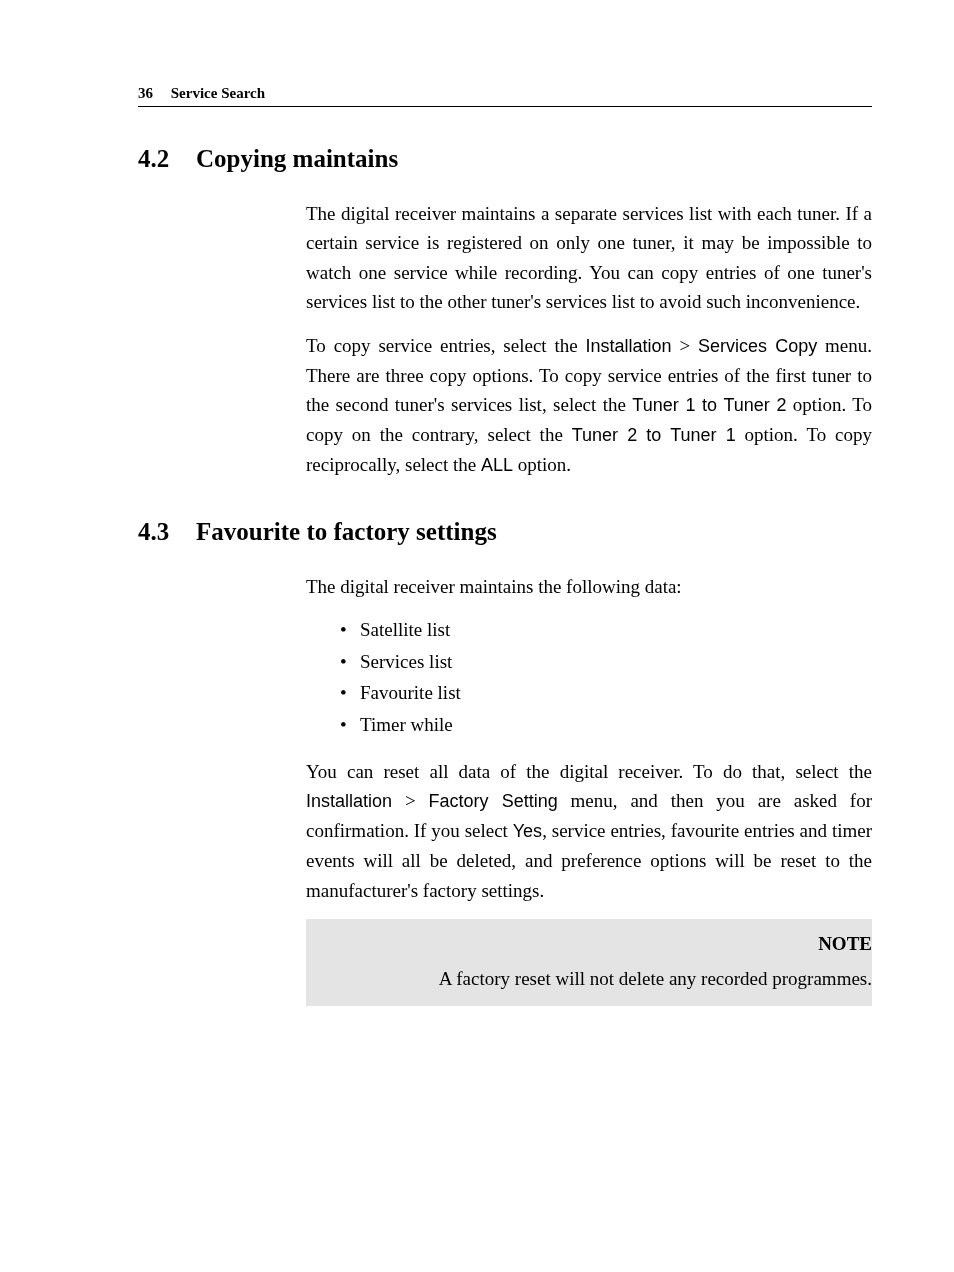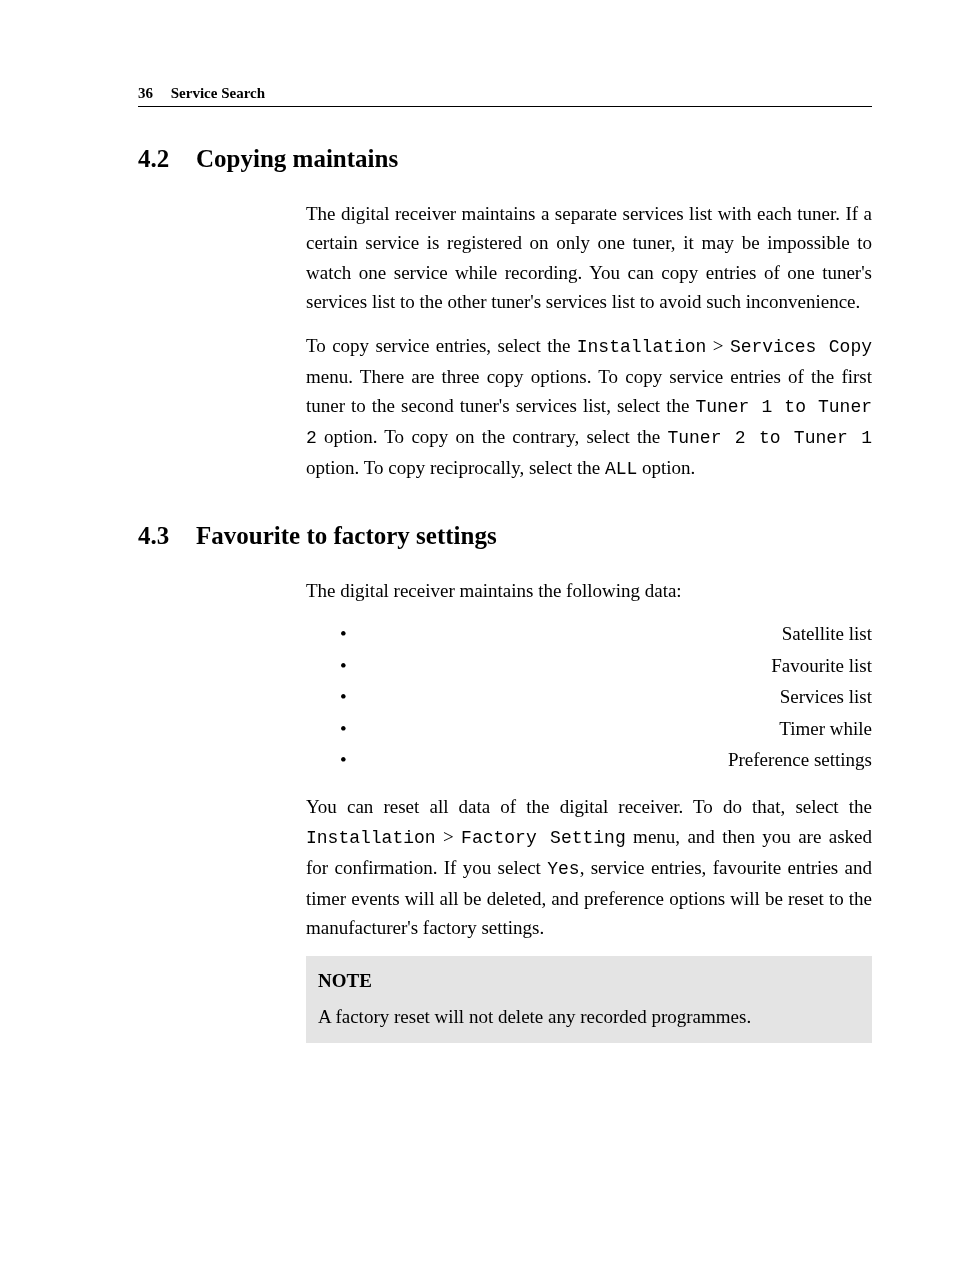--- a/index.html
+++ b/index.html
@@ -40,49 +40,49 @@
   .body-col {
     margin-left: 168px;
     font-size: 19px;
     line-height: 1.55;
     text-align: justify;
   }
   .body-col p {
     margin: 0 0 14px 0;
   }
   .menu-path, .ui-label {
-    font-family: Liberation Mono, monospace;
+    font-family: Liberation Sans, sans-serif;
     font-size: 18px;
   }
   .gt {
     font-family: "Palatino Linotype", Georgia, serif;
   }
   ul.data-list {
     margin: 8px 0 18px 0;
     padding-left: 54px;
     list-style: none;
   }
   ul.data-list li {
     position: relative;
     padding-left: 0;
     margin: 0 0 2px 0;
-    text-align: right;
+    text-align: left;
   }
   ul.data-list li::before {
     content: "•";
     position: absolute;
     left: -20px;
     top: 0;
     font-size: 19px;
   }
   .note-box {
     background: #e4e4e4;
     padding: 10px 0 12px 12px;
     margin-top: 10px;
-    text-align: left;
+    text-align: right;
   }
   .note-box .note-title {
     font-weight: bold;
     margin-bottom: 6px;
   }
   .section-block {
     margin-bottom: 38px;
   }
 </style>
 </head>
@@ -108,24 +108,23 @@
 
   <div class="section-block">
     <h2 class="section-heading">
       <span class="num">4.3</span>
       <span>Favourite to factory settings</span>
     </h2>
     <div class="body-col">
       <p>The digital receiver maintains the following data:</p>
       <ul class="data-list" data-list="sections.1.paragraphs.1.items">
           <li>Satellite list</li>
+          <li>Services list</li>
           <li>Favourite list</li>
-          <li>Services list</li>
           <li>Timer while</li>
-          <li>Preference settings</li>
         </ul>
       <p>You can reset all data of the digital receiver. To do that, select the <span class="ui-label">Installation</span><span class="gt"> &gt; </span><span class="ui-label">Factory Setting</span> menu, and then you are asked for confirmation. If you select <span class="ui-label">Yes</span>, service entries, favourite entries and timer events will all be deleted, and preference options will be reset to the manufacturer's factory settings.</p>
       <div class="note-box">
         <div class="note-title">NOTE</div>
         <div>A factory reset will not delete any recorded programmes.</div>
       </div>
     </div>
   </div>
 
 </div>

